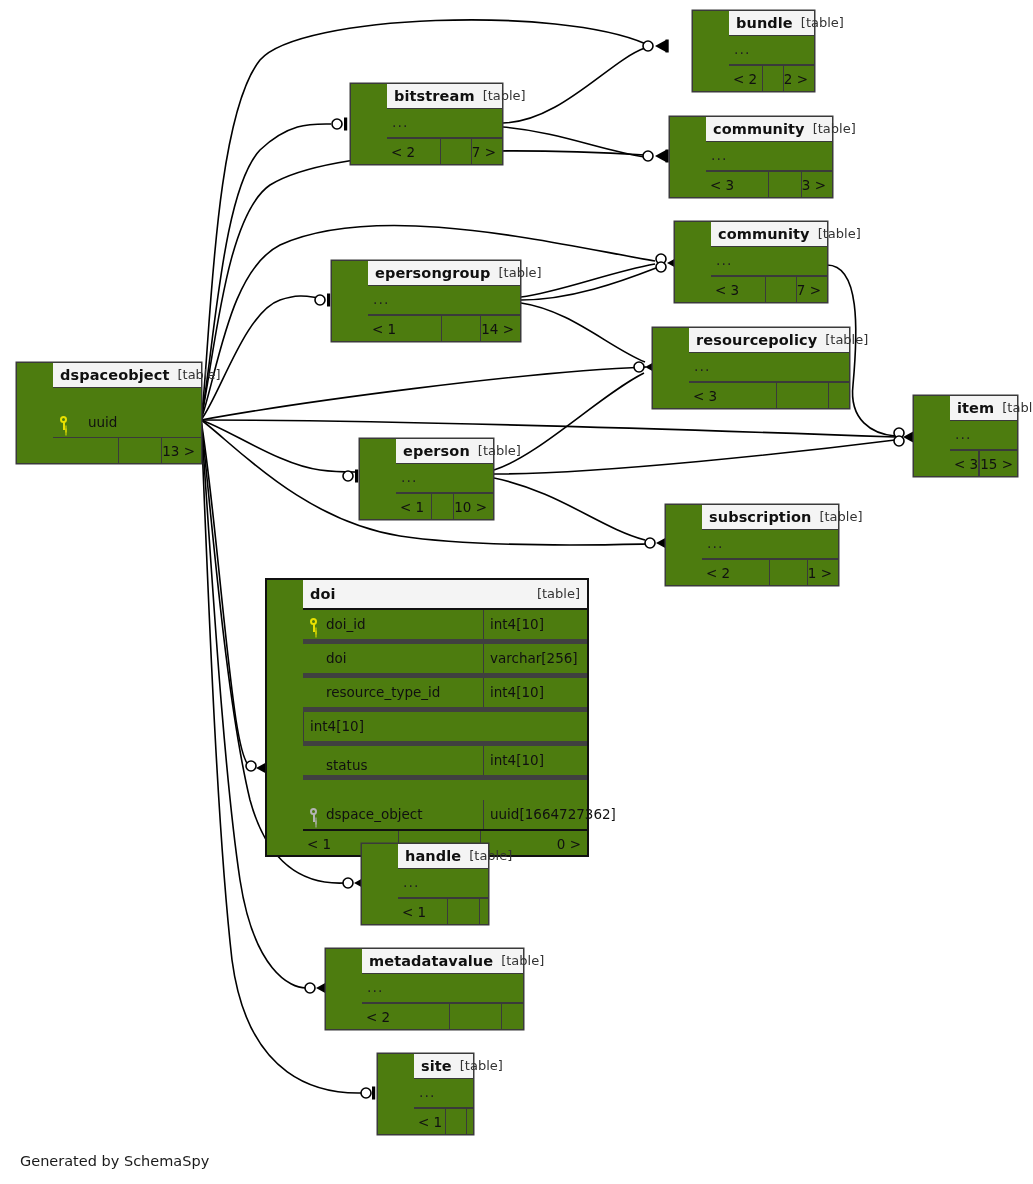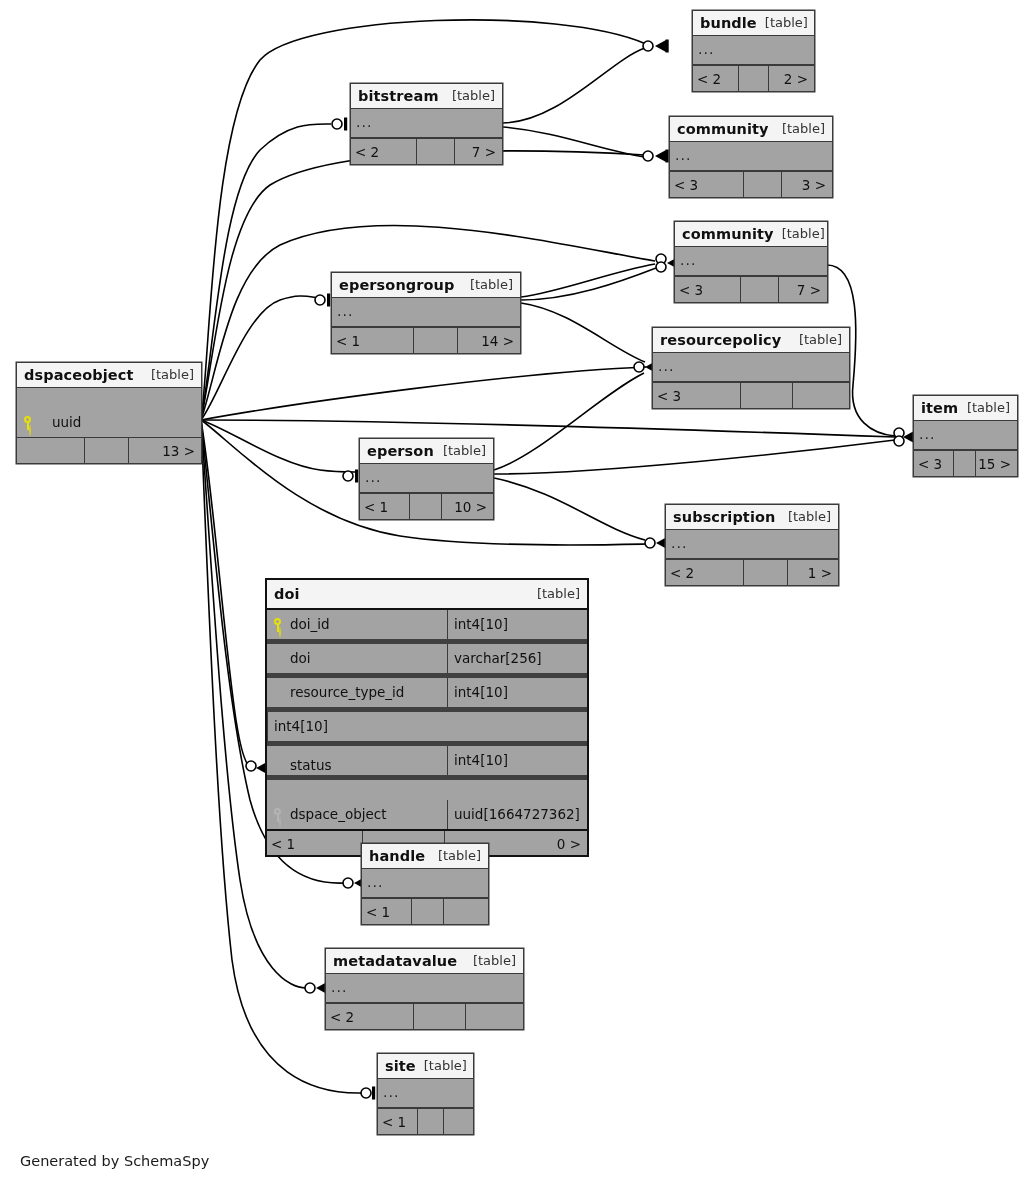--- a/index.html
+++ b/index.html
@@ -24,26 +24,27 @@
     position: absolute;
     left: 0; top: 0;
     width: 1033px;
     height: 1184px;
     pointer-events: none;
   }
 
   
   .tbl {
     position: absolute;
-    background: #a3a3a3;
+    background: #4d7c0f;
     border: 1px solid #3a3a3a;
     box-sizing: border-box;
     font-size: 13.5px;
     color: #101010;
     box-shadow: 0 0 0 0.5px #3a3a3a;
+    padding-left: 36px;
   }
   .tbl.thick {
     border: 2px solid #111111;
     box-shadow: none;
   }
   .tbl .hdr {
     background: #f4f4f4;
     border-bottom: 1px solid #3a3a3a;
     height: 24px;
     line-height: 24px;
@@ -354,21 +355,21 @@
       <span class="ttag">[table]</span>
     </div>
     <div class="dots">...</div>
     <div class="foot">
       <div class="fl" style="width:66px;">&lt; 2</div>
       <div class="fm" style="width:38px;"></div>
       <div class="fr" style="flex:1 1 auto;">7 &gt;</div>
     </div>
   </div>
 
-  <div class="tbl" style="left:331px; top:260px; width:190px;margin-top:12px;">
+  <div class="tbl" style="left:331px; top:260px; width:190px;">
     <div class="hdr">
       <span class="tname">epersongroup</span>
       <span class="ttag">[table]</span>
     </div>
     <div class="dots">...</div>
     <div class="foot">
       <div class="fl" style="width:82px;">&lt; 1</div>
       <div class="fm" style="width:44px;"></div>
       <div class="fr" style="flex:1 1 auto;">14 &gt;</div>
     </div>

